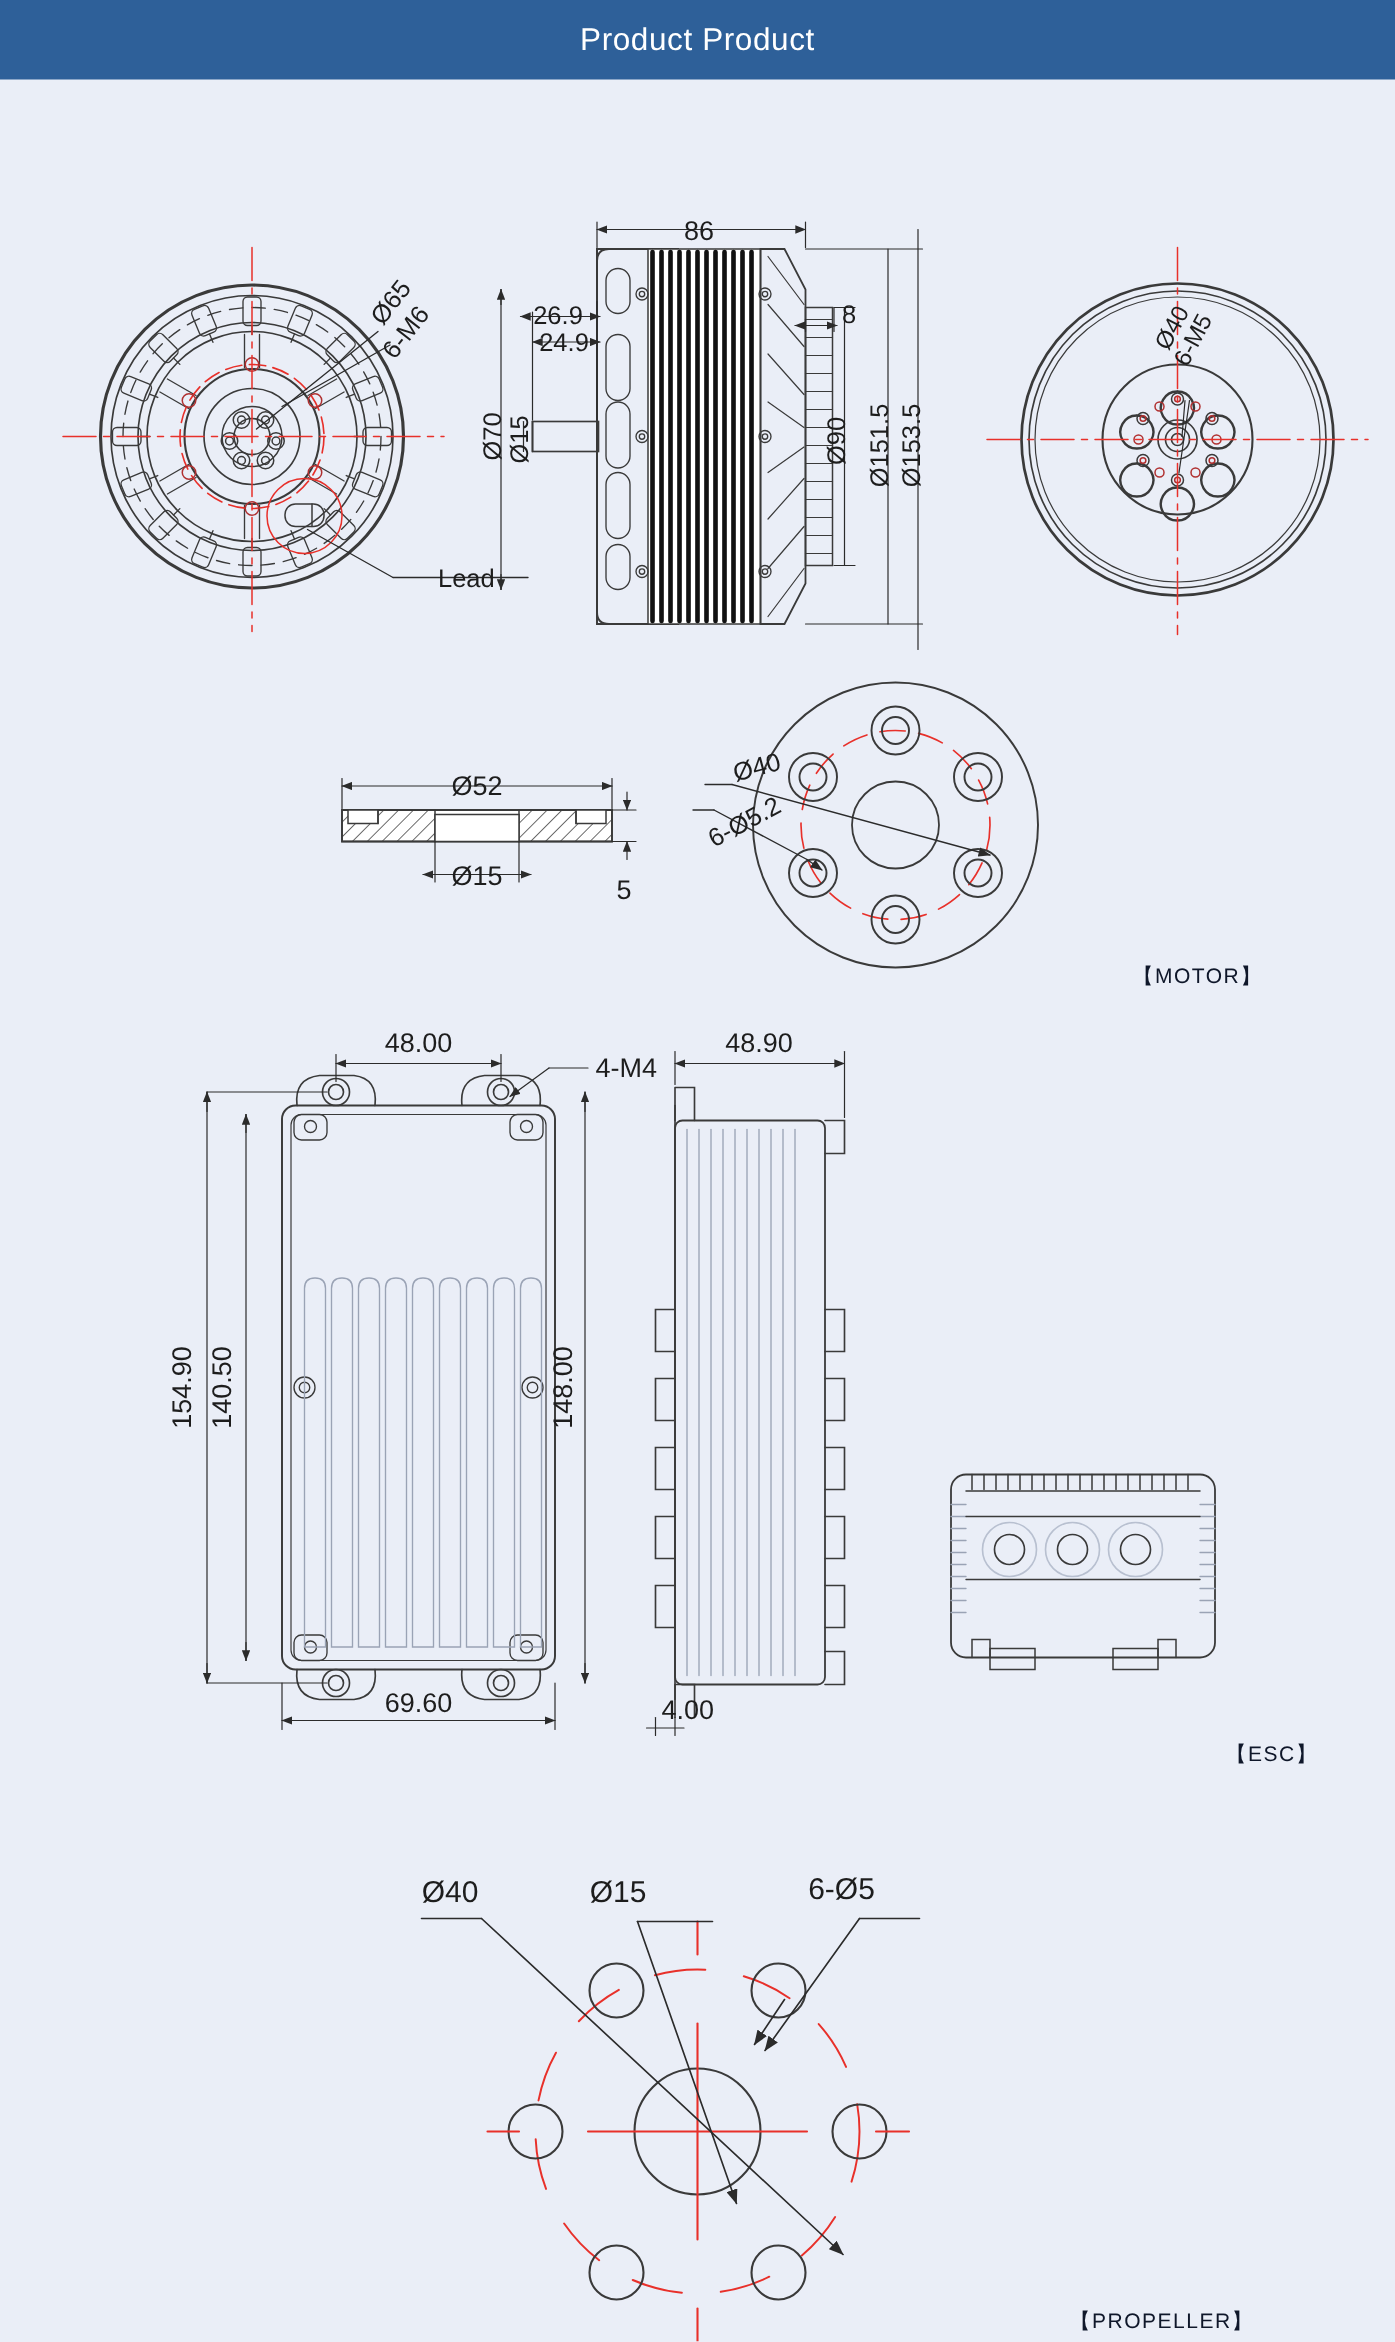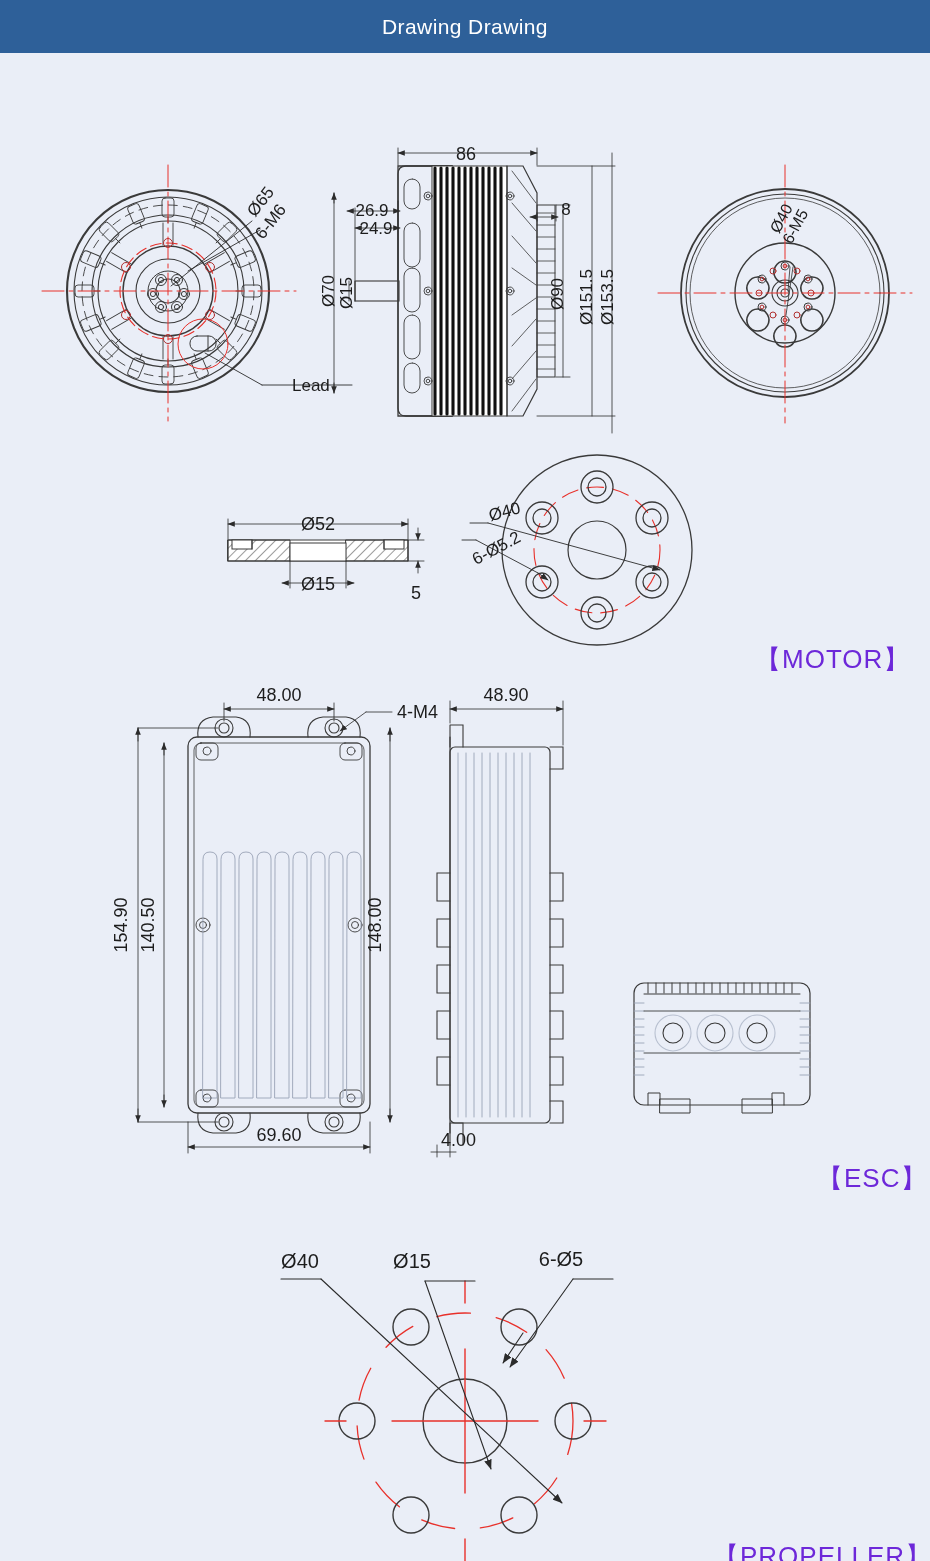--- a/index.html
+++ b/index.html
@@ -16,32 +16,32 @@
     background:#2e6099;
     display:flex;align-items:center;justify-content:center;
   }
   .header-title{
     color:#ffffff;font-size:21px;letter-spacing:.4px;
   }
   .canvas{position:relative;width:930px;height:1508px;}
   svg.sheet{position:absolute;top:0;left:0;width:930px;height:1508px;}
   .sec-label{
     position:absolute;
-    font-size:26px;color:#6d28d9;letter-spacing:1px;
+    font-size:14px;color:#0f172a;letter-spacing:1px;
     white-space:nowrap;
   }
   .lbl-motor{left:755px;top:589px;}
   .lbl-esc{left:817px;top:1108px;}
   .lbl-prop{left:713px;top:1486px;}
 </style>
 </head>
 <body>
 
 <div class="header">
-  <div class="header-title">Drawing Drawing</div>
+  <div class="header-title">Product Product</div>
 </div>
 
 <div class="canvas">
 
 <svg class="sheet" viewBox="0 0 930 1508" xmlns="http://www.w3.org/2000/svg">
   <defs>
     <pattern id="hatchA" width="7" height="7" patternTransform="rotate(45)" patternUnits="userSpaceOnUse">
       <line x1="0" y1="0" x2="0" y2="7" stroke="#3a3a3a" stroke-width="1"></line>
     </pattern>
     <marker id="ar" markerWidth="9" markerHeight="7" refX="8.5" refY="3.5" orient="auto">

